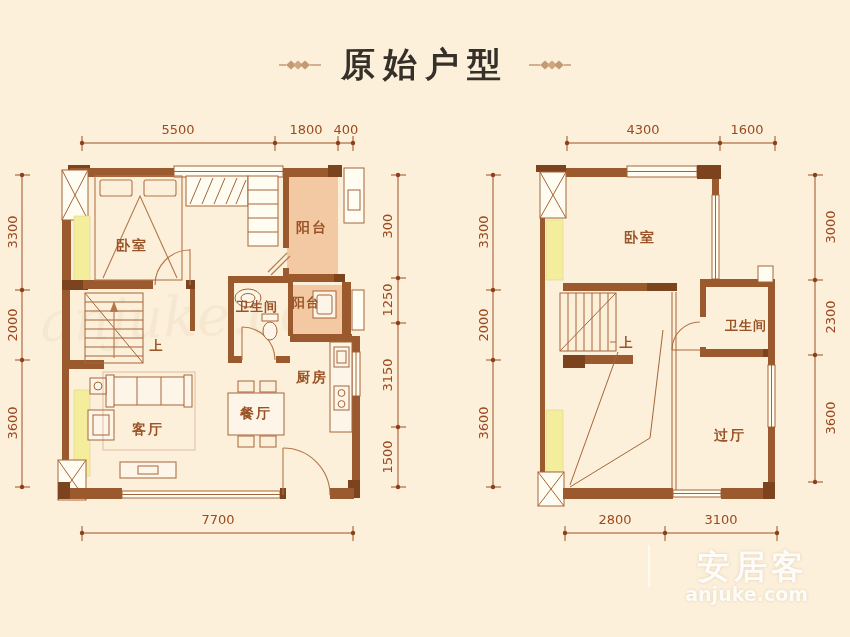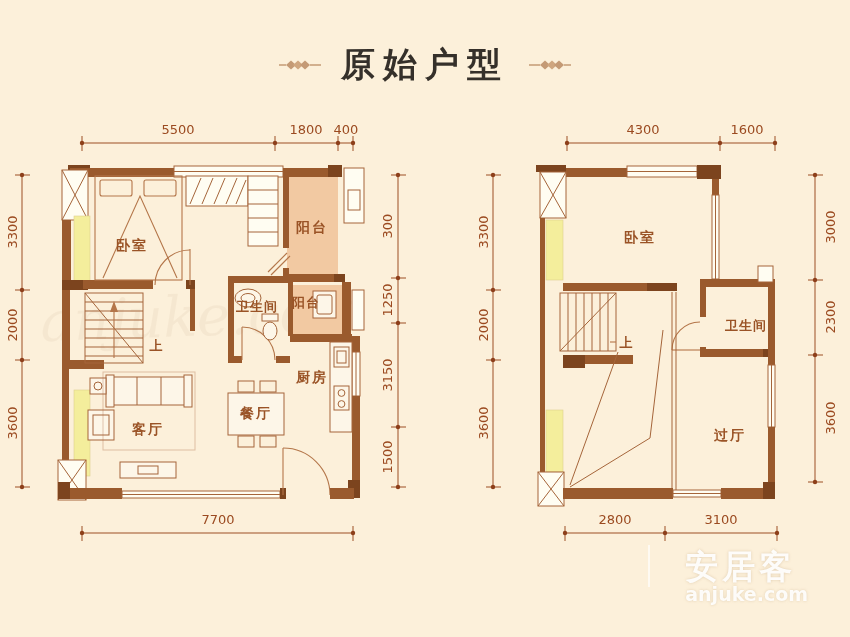--- a/index.html
+++ b/index.html
@@ -23,21 +23,21 @@
   .dim{stroke:#9c4f24;stroke-width:1;fill:none;}
   .dimdot{fill:#8d3f1a;}
   .dimtxt{fill:#9b4a20;font-size:13px;}
   .room{fill:#9a5326;font-size:14px;font-weight:bold;letter-spacing:2px;}
   .room.sm{font-size:13px;letter-spacing:1px;}
   .up{fill:#9a5326;font-size:13px;font-weight:bold;}
   
   .center-wm{position:absolute;left:40px;top:278px;width:640px;font-size:56px;font-style:italic;
              font-family:"DejaVu Serif","Liberation Serif",serif;color:#8a5a30;opacity:.05;
              transform:rotate(-2deg);pointer-events:none;white-space:nowrap;}
-  .logo{position:absolute;right:42px;bottom:32px;text-align:left;line-height:1.05;}
+  .logo{position:absolute;right:42px;bottom:32px;text-align:right;line-height:1.05;}
   .logo .cn{font-size:33px;font-weight:bold;letter-spacing:4px;color:rgba(255,255,255,.92);
             text-shadow:0 0 3px rgba(190,160,120,.45);}
   .logo .en{font-size:19px;font-weight:bold;color:rgba(255,255,255,.9);
             text-shadow:0 0 3px rgba(190,160,120,.4);}
   .logo-divider{position:absolute;right:200px;bottom:50px;width:2px;height:42px;
                 background:rgba(255,255,255,.65);}
 </style>
 </head>
 <body>
 

